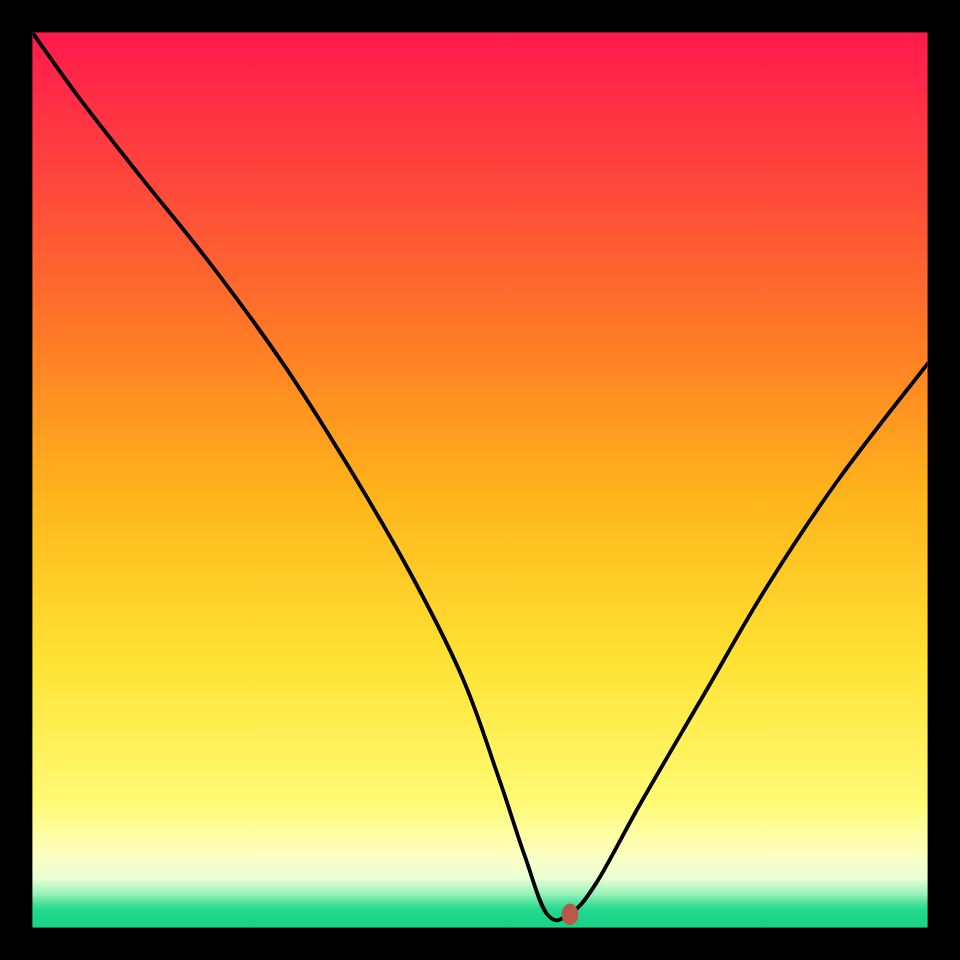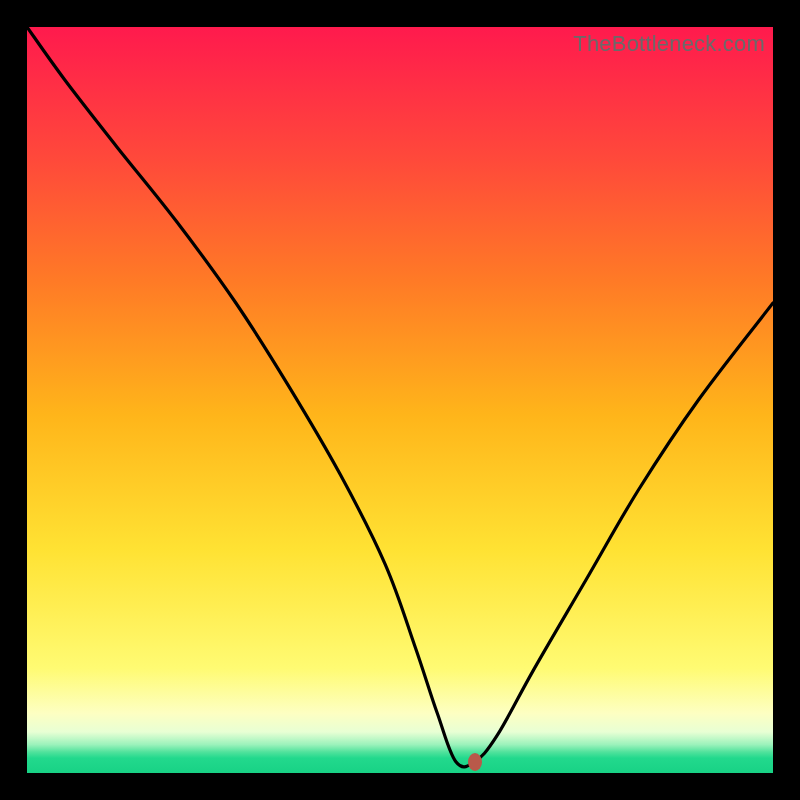--- a/index.html
+++ b/index.html
@@ -68,21 +68,20 @@
     transform: translate(-50%, -50%);
     pointer-events: none;
   }
 </style>
 </head>
 <body>
 
 <div class="frame">
   <div class="plot">
 
-    <div class="watermark">TheBottleneck.com</div>
 
     <svg class="curve" viewBox="0 0 746 746" preserveAspectRatio="none">
       <path fill="none" stroke="#000" stroke-width="3.2" stroke-linecap="round" stroke-linejoin="round" d="M 0.0 0.0 C 6.7 9.4, 21.2 30.7, 37.3 52.2 C 53.4 73.7, 69.4 93.8, 89.5 119.4 C 109.7 144.9, 127.7 165.8, 149.2 194.0 C 170.7 222.2, 188.7 246.5, 208.9 276.0 C 229.0 305.6, 242.3 327.2, 261.1 358.1 C 279.9 389.0, 295.9 415.4, 313.3 447.6 C 330.8 479.8, 344.7 506.2, 358.1 537.1 C 371.5 568.0, 378.5 592.3, 387.9 619.2 C 397.3 646.0, 402.9 665.5, 410.3 686.3 C 417.7 707.1, 422.2 726.1, 428.9 734.8 C 435.7 743.5, 440.2 739.5, 447.6 734.8 C 455.0 730.1, 459.2 725.5, 470.0 708.7 C 480.7 691.9, 491.2 669.8, 507.3 641.6 C 523.4 613.4, 540.7 584.3, 559.5 552.0 C 578.3 519.8, 591.6 494.7, 611.7 462.5 C 631.9 430.3, 647.2 406.6, 671.4 373.0 C 695.6 339.4, 732.6 293.5, 746.0 276.0"></path>
     </svg>
 
     <div class="marker" style="left:447.6px; top:734.8px;"></div>
 
   </div>
 </div>
 

